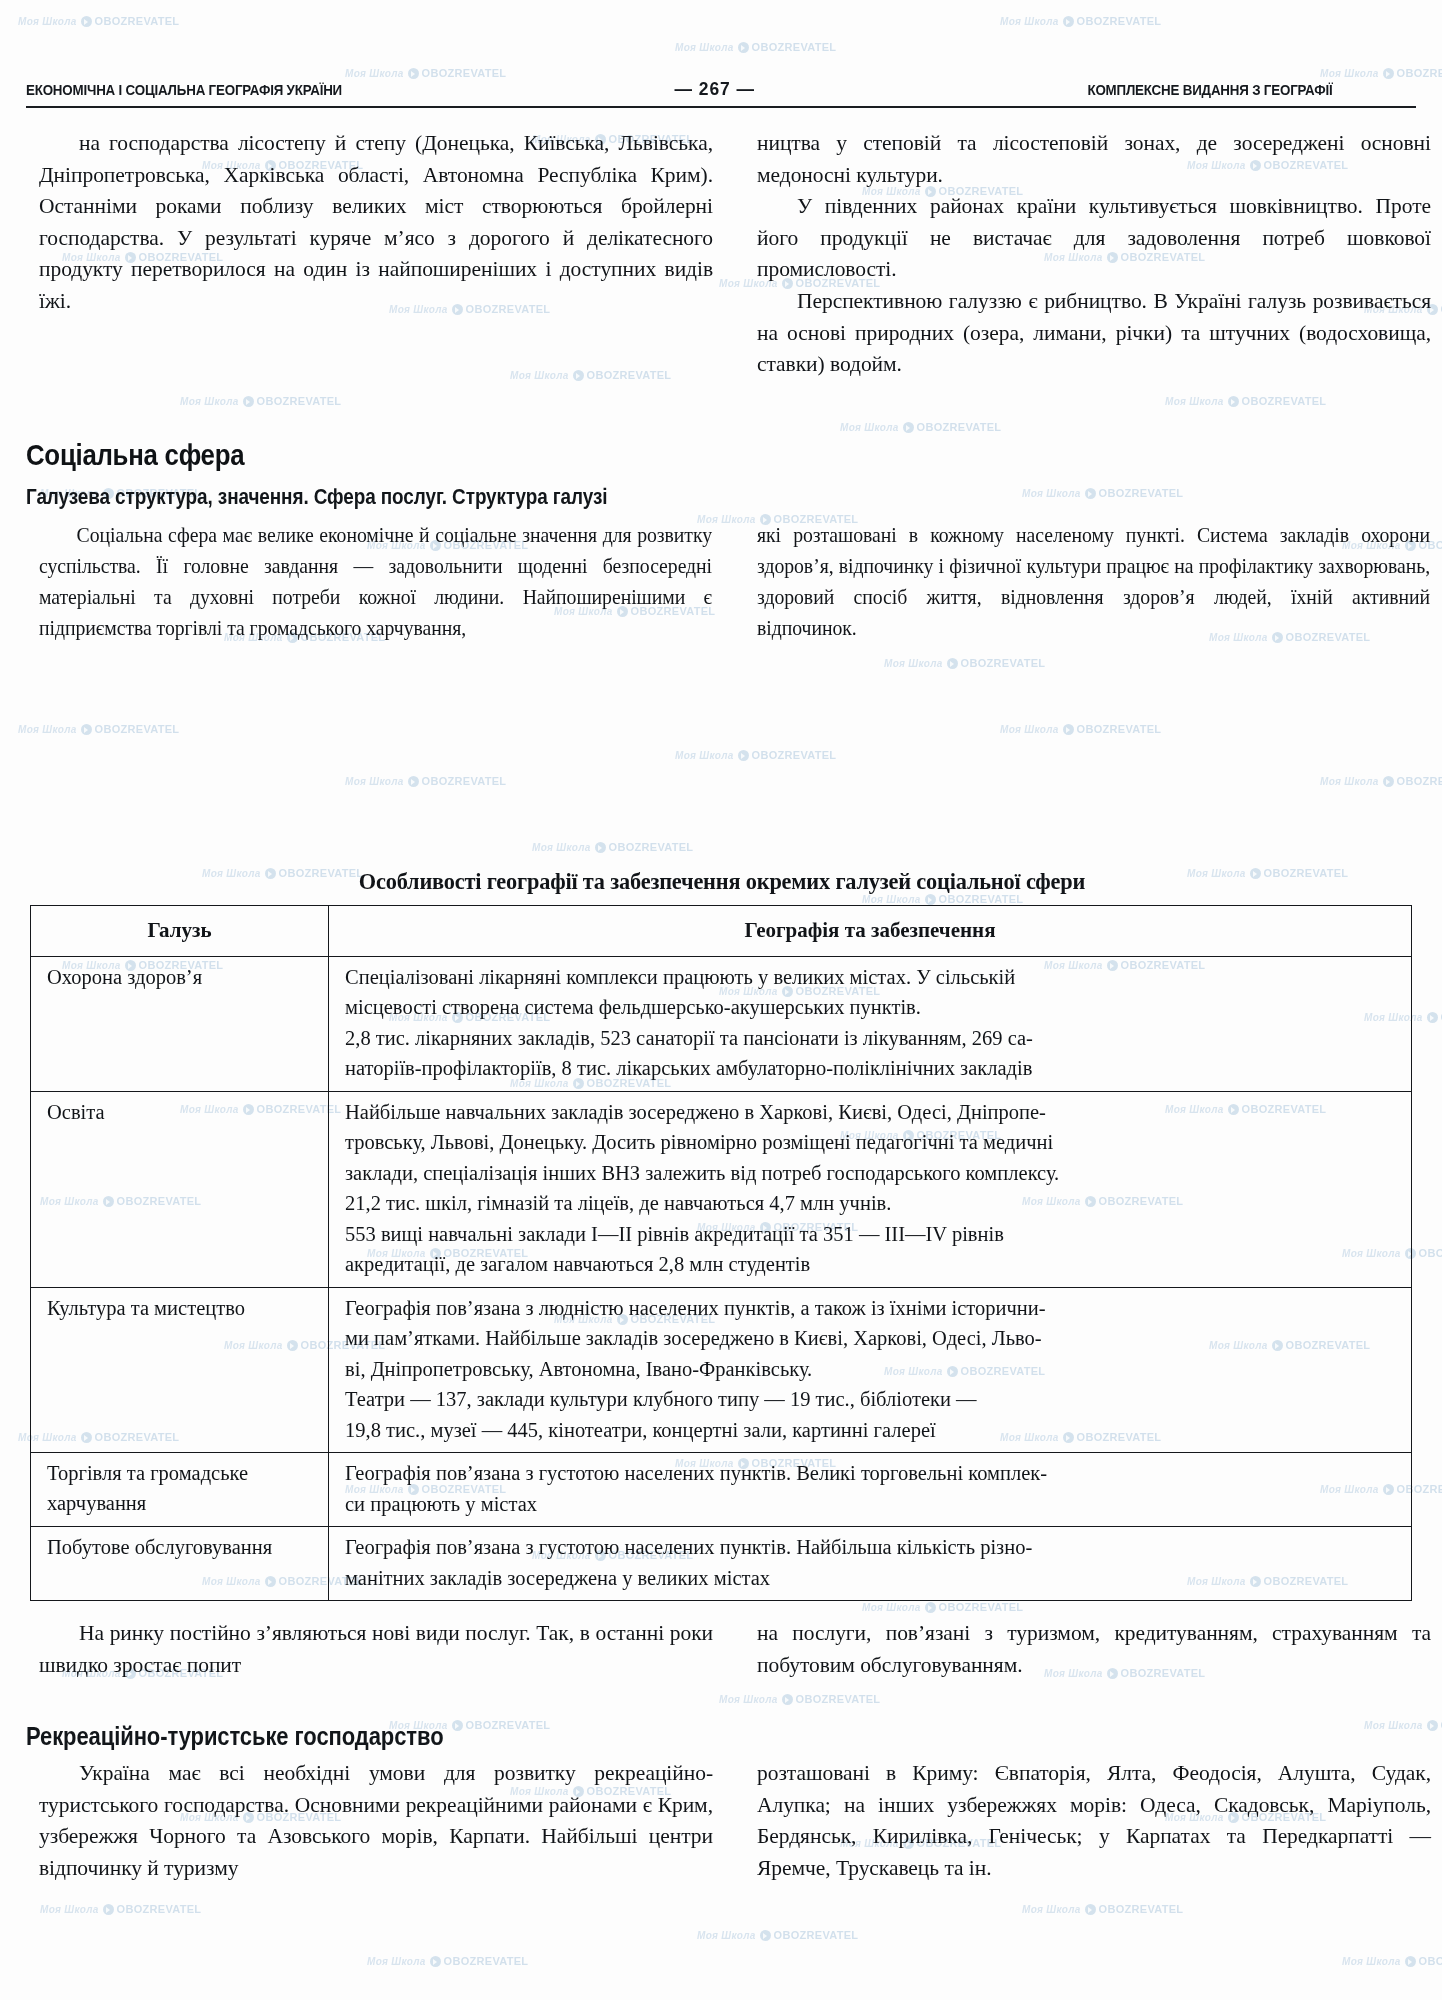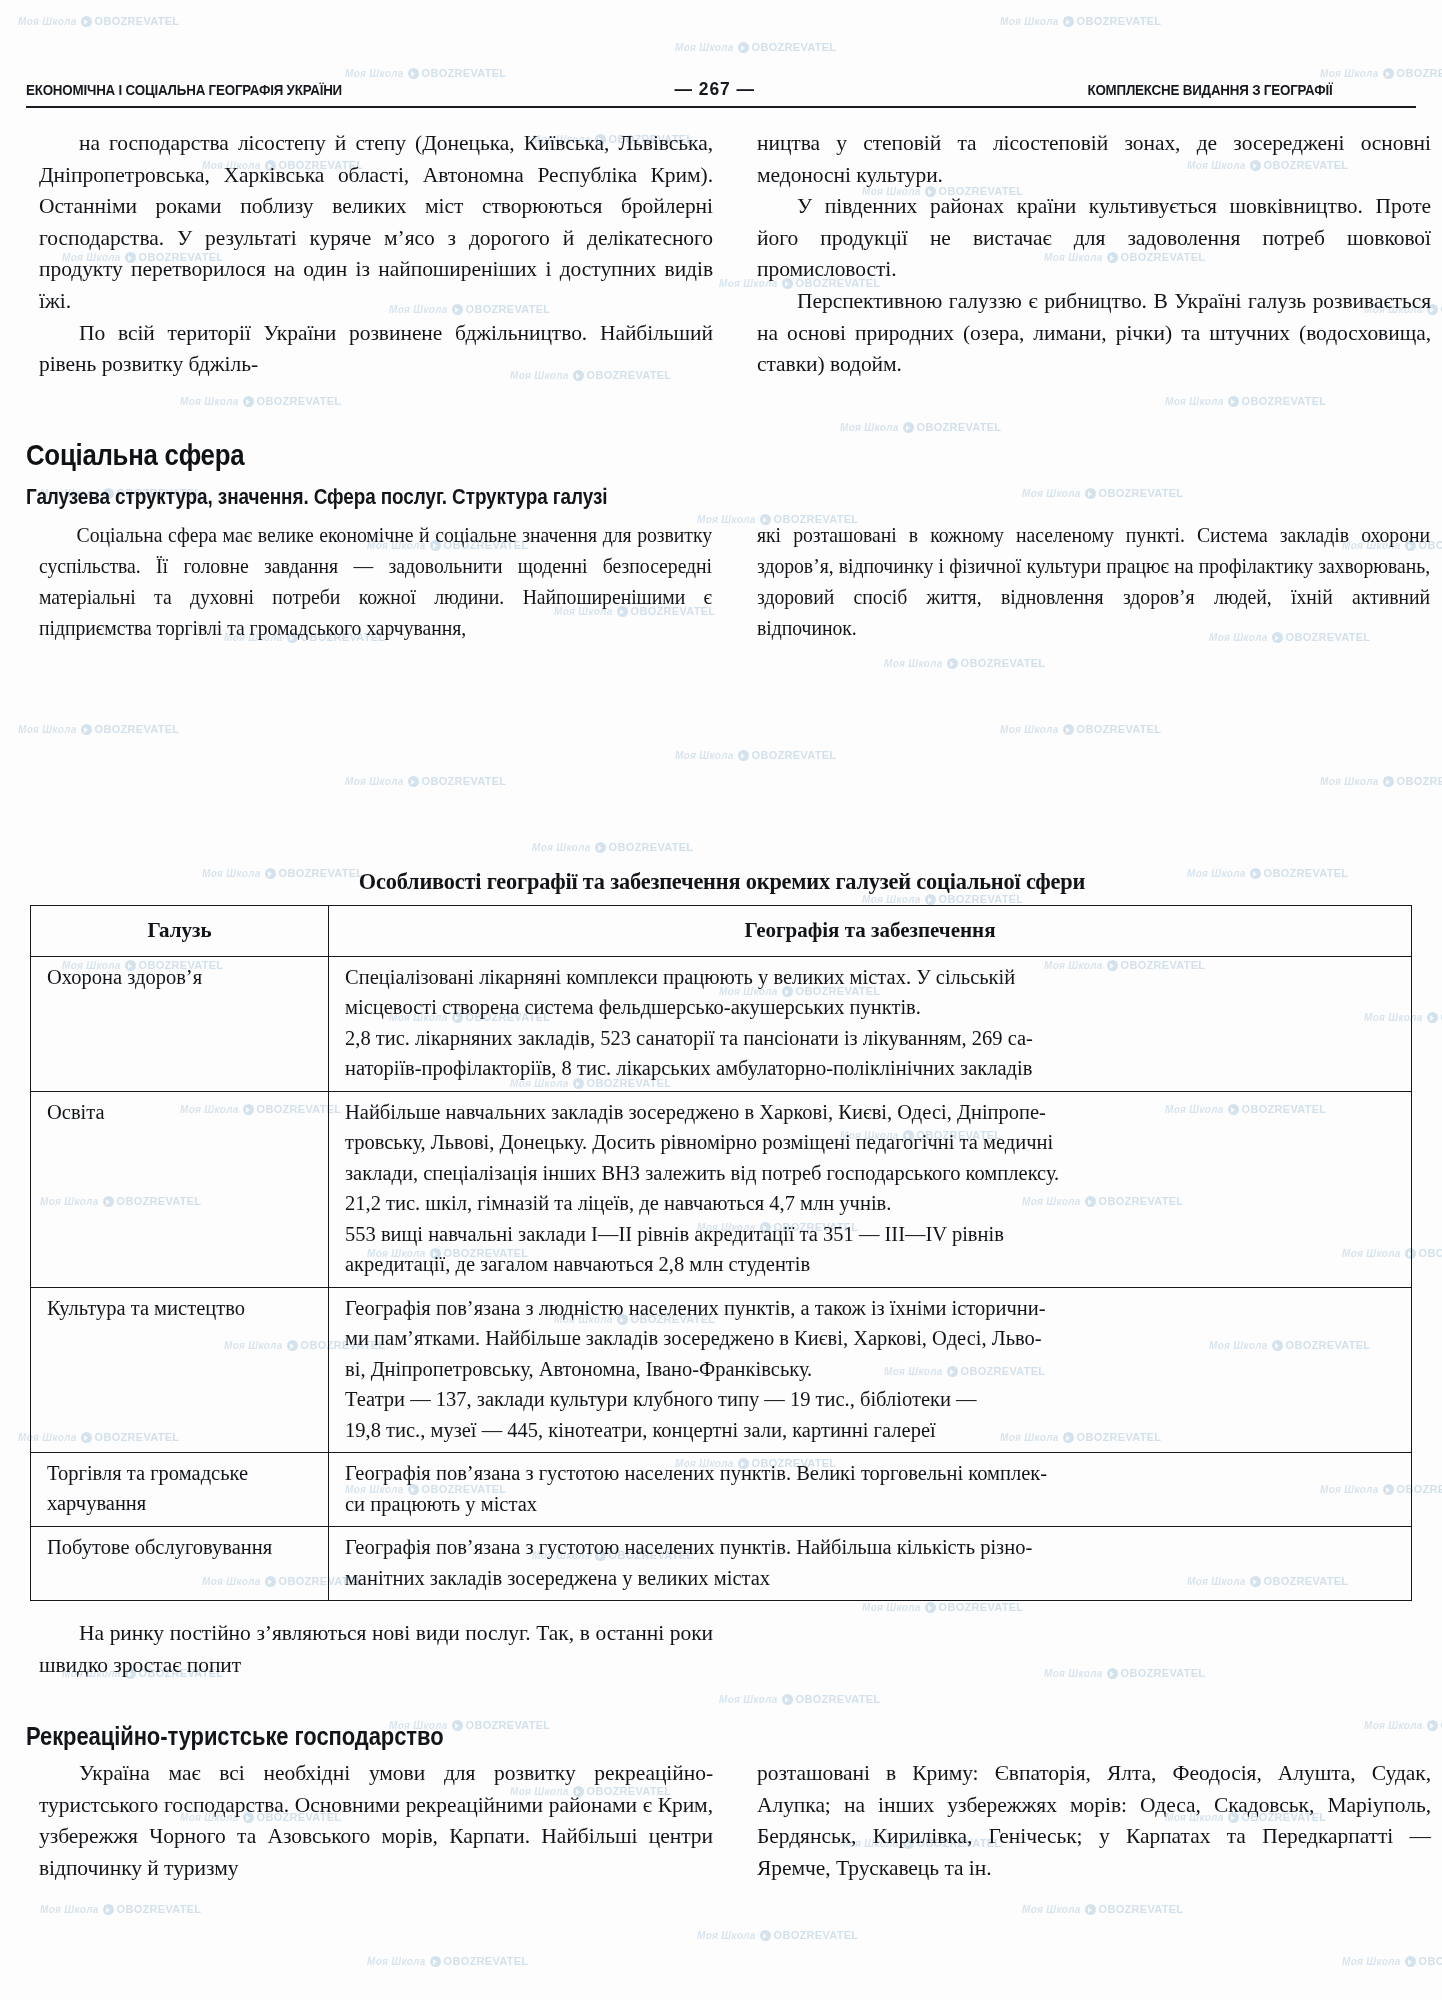--- a/index.html
+++ b/index.html
@@ -291,21 +291,20 @@
     <div class="runhead">
       <span class="rh-left">Економічна і соціальна географія України</span>
       <span class="rh-num">— 267 —</span>
       <span class="rh-right">Комплексне видання з географії</span>
     </div>
     <div class="rule top"></div>
 
     <div class="cols" style="top:128px;">
       <div class="col">
         <p class="body">на господарства лісостепу й степу (Донецька, Київська, Львівська, Дніпропетровська, Харківська області, Автономна Республіка Крим). Останніми роками поблизу великих міст створюються бройлерні господарства. У результаті куряче м’ясо з дорогого й делікатесного продукту перетворилося на один із найпоширеніших і доступних видів їжі.</p>
-        <p class="body">По всій території України розвинене бджільництво. Найбільший рівень розвитку бджіль-</p>
       </div>
       <div class="col">
         <p class="body noind">ництва у степовій та лісостеповій зонах, де зосереджені основні медоносні культури.</p>
         <p class="body">У південних районах країни культивується шовківництво. Проте його продукції не вистачає для задоволення потреб шовкової промисловості.</p>
         <p class="body">Перспективною галуззю є рибництво. В Україні галузь розвивається на основі природних (озера, лимани, річки) та штучних (водосховища, ставки) водойм.</p>
       </div>
     </div>
 
     <h2 class="section" style="top:438px;">Соціальна сфера</h2>
     <h3 class="subsection" style="top:485px;">Галузева структура, значення. Сфера послуг. Структура галузі</h3>
@@ -377,20 +376,23 @@
               <span class="ln">манітних закладів зосереджена у великих містах</span>
             </td>
           </tr>
         </tbody>
     </table>
 
     <div class="cols" style="top:1618px;">
       <div class="col">
         <p class="body">На ринку постійно з’являються нові види послуг. Так, в останні роки швидко зростає попит</p>
       </div>
+      <div class="col">
+        <p class="body noind">на послуги, пов’язані з туризмом, кредитуванням, страхуванням та побутовим обслуговуванням.</p>
+      </div>
     </div>
 
     <h3 class="subsection" style="top:1722px; font-size:25px;">Рекреаційно-туристське господарство</h3>
 
     <div class="cols" style="top:1758px;">
       <div class="col">
         <p class="body">Україна має всі необхідні умови для розвитку рекреаційно-туристського господарства. Основними рекреаційними районами є Крим, узбережжя Чорного та Азовського морів, Карпати. Найбільші центри відпочинку й туризму</p>
       </div>
       <div class="col">
         <p class="body noind">розташовані в Криму: Євпаторія, Ялта, Феодосія, Алушта, Судак, Алупка; на інших узбережжях морів: Одеса, Скадовськ, Маріуполь, Бердянськ, Кирилівка, Генічеськ; у Карпатах та Передкарпатті — Яремче, Трускавець та ін.</p>

